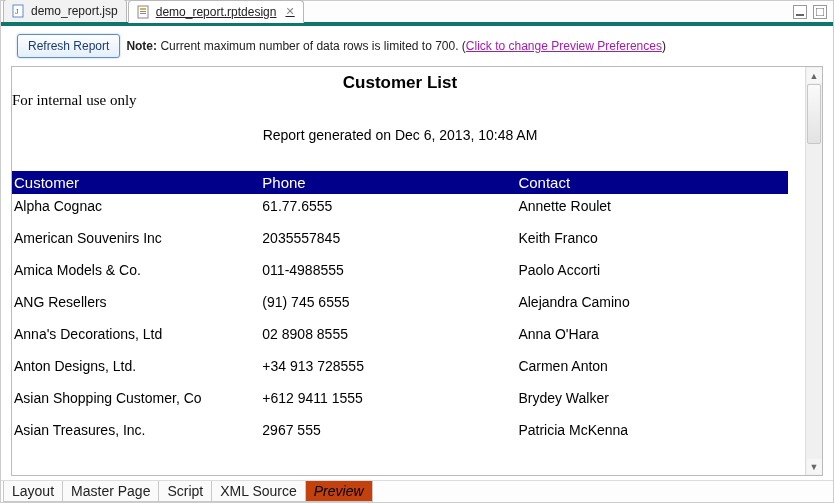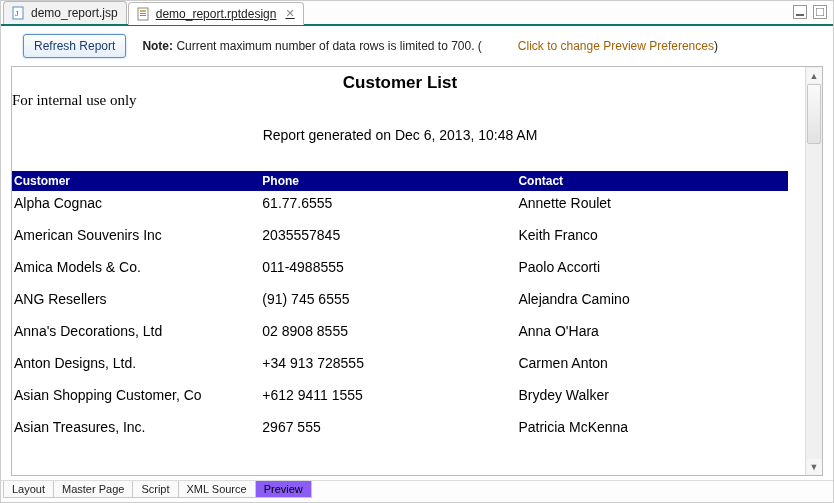--- a/index.html
+++ b/index.html
@@ -15,21 +15,21 @@
     width: 834px; height: 503px;
     border: 1px solid #ccc;
     display: flex;
     flex-direction: column;
     background: #fff;
   }
   
   .tabbar-top {
     height: 25px;
     background: #fdfdfd;
-    border-bottom: 2px solid #0f766e;
+    border-bottom: 4px solid #0f766e;
     display: flex;
     align-items: flex-end;
     position: relative;
   }
   .tabbar-top .tab {
     height: 23px;
     border: 1px solid #b8b8b8;
     border-bottom: none;
     border-radius: 4px 4px 0 0;
     display: flex;
@@ -73,37 +73,37 @@
     border: 1px solid #999;
     display: inline-flex;
     align-items: center; justify-content: center;
     font-size: 9px;
     background: #fff;
   }
   
   .toolbar {
     display: flex;
     align-items: center;
-    padding: 8px 12px 6px 22px;
-    gap: 16px;
+    padding: 8px 12px 6px 16px;
+    gap: 6px;
     font-size: 12px;
   }
   .refresh-btn {
     border: 1px solid #5b8fc7;
     background: linear-gradient(#fdfeff, #e5eef8);
     color: #1a3d70;
     padding: 4px 10px;
     border-radius: 3px;
     font-size: 12px;
     cursor: pointer;
     box-shadow: 0 0 2px rgba(91,143,199,0.6);
   }
   .note-text { color: #222; }
   .note-text b { font-weight: bold; }
-  .note-text a { color: #a16207; cursor: pointer; margin-left: 36px; }
+  .note-text a { color: #a21caf; text-decoration: underline; cursor: pointer; }
   
   .report-wrap {
     flex: 1;
     margin: 2px 10px 4px 10px;
     border: 1px solid #bbb;
     display: flex;
     overflow: hidden;
   }
   .report-scroll {
     flex: 1;
@@ -136,23 +136,23 @@
   table.data {
     width: 100%;
     border-collapse: collapse;
     font-family: Arial, sans-serif;
     font-size: 14px;
   }
   table.data thead th {
     background: #00008b;
     color: #fff;
     text-align: left;
-    font-weight: bold;
+    font-weight: normal;
     padding: 3px 6px 3px 2px;
-    font-size: 12px;
+    font-size: 15px;
   }
   table.data thead th:first-child { width: 32%; }
   table.data thead th:nth-child(2) { width: 33%; }
   table.data td {
     padding: 8px 6px 8px 2px;
     vertical-align: top;
     color: #000000;
   }
   table.data tbody tr:first-child td { padding-top: 4px; }
   
@@ -183,30 +183,31 @@
     border-top: 1px solid #dcdcdc;
     background: #fdfdfd;
     display: flex;
     align-items: flex-start;
     padding-left: 2px;
   }
   .tabbar-bottom .btab {
     border: 1px solid #c8c8c8;
     border-top: none;
     padding: 2px 8px;
-    font-size: 11px;
+    font-size: 14px;
     color: #222;
     background: #fafafa;
     cursor: default;
     margin-right: -1px;
   }
   .tabbar-bottom .btab.active {
-    background: #8b5cf6;
+    background: #c2410c;
     position: relative;
     color: #000;
+    font-style: italic;
   }
 </style>
 </head>
 <body>
 
 <div class="window">
 
   <div class="tabbar-top">
     <div class="tab">
       <span class="icon">

